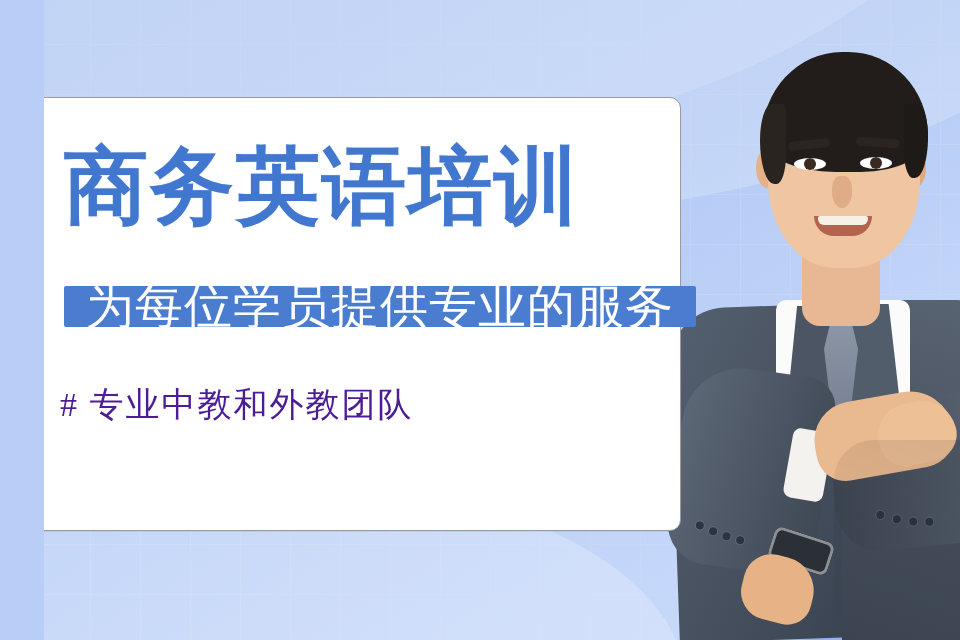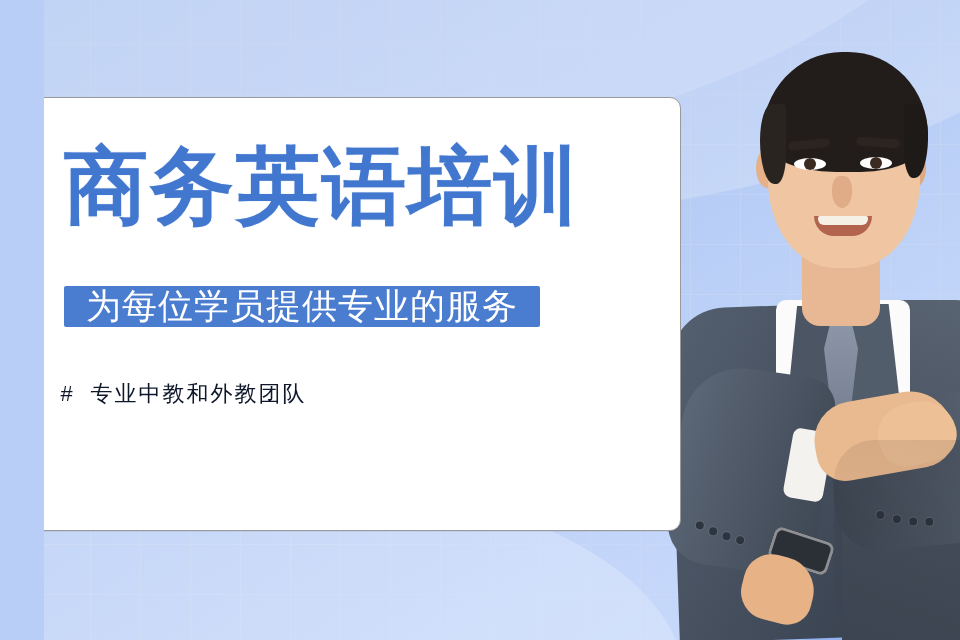--- a/index.html
+++ b/index.html
@@ -107,35 +107,35 @@
 
   .subtitle-pill {
     position:absolute;
     left:20px; top:286px;
     height:41px;
     padding:0 22px;
     display:flex; align-items:center;
     background:#4a7dd0;
     border-radius:2px;
     color:#ffffff;
-    font-size:35px;
+    font-size:48px;
     letter-spacing:1px;
     white-space:nowrap;
     font-family:"DejaVu Sans","Liberation Sans",sans-serif;
   }
 
   .bullets {
     position:absolute;
     left:16px; top:378px;
-    color:#0f172a;
-    font-size:22px;
+    color:#4c1d95;
+    font-size:34px;
     line-height:1.6;
     letter-spacing:2px;
     white-space:nowrap;
-    font-family:Liberation Mono, monospace;
+    font-family:Liberation Serif, serif;
   }
   .bullets div { margin-bottom:2px; }
 
   
   .person {
     position:absolute;
     left:620px; top:0;
     width:340px; height:640px;
   }
   .p-neck {

